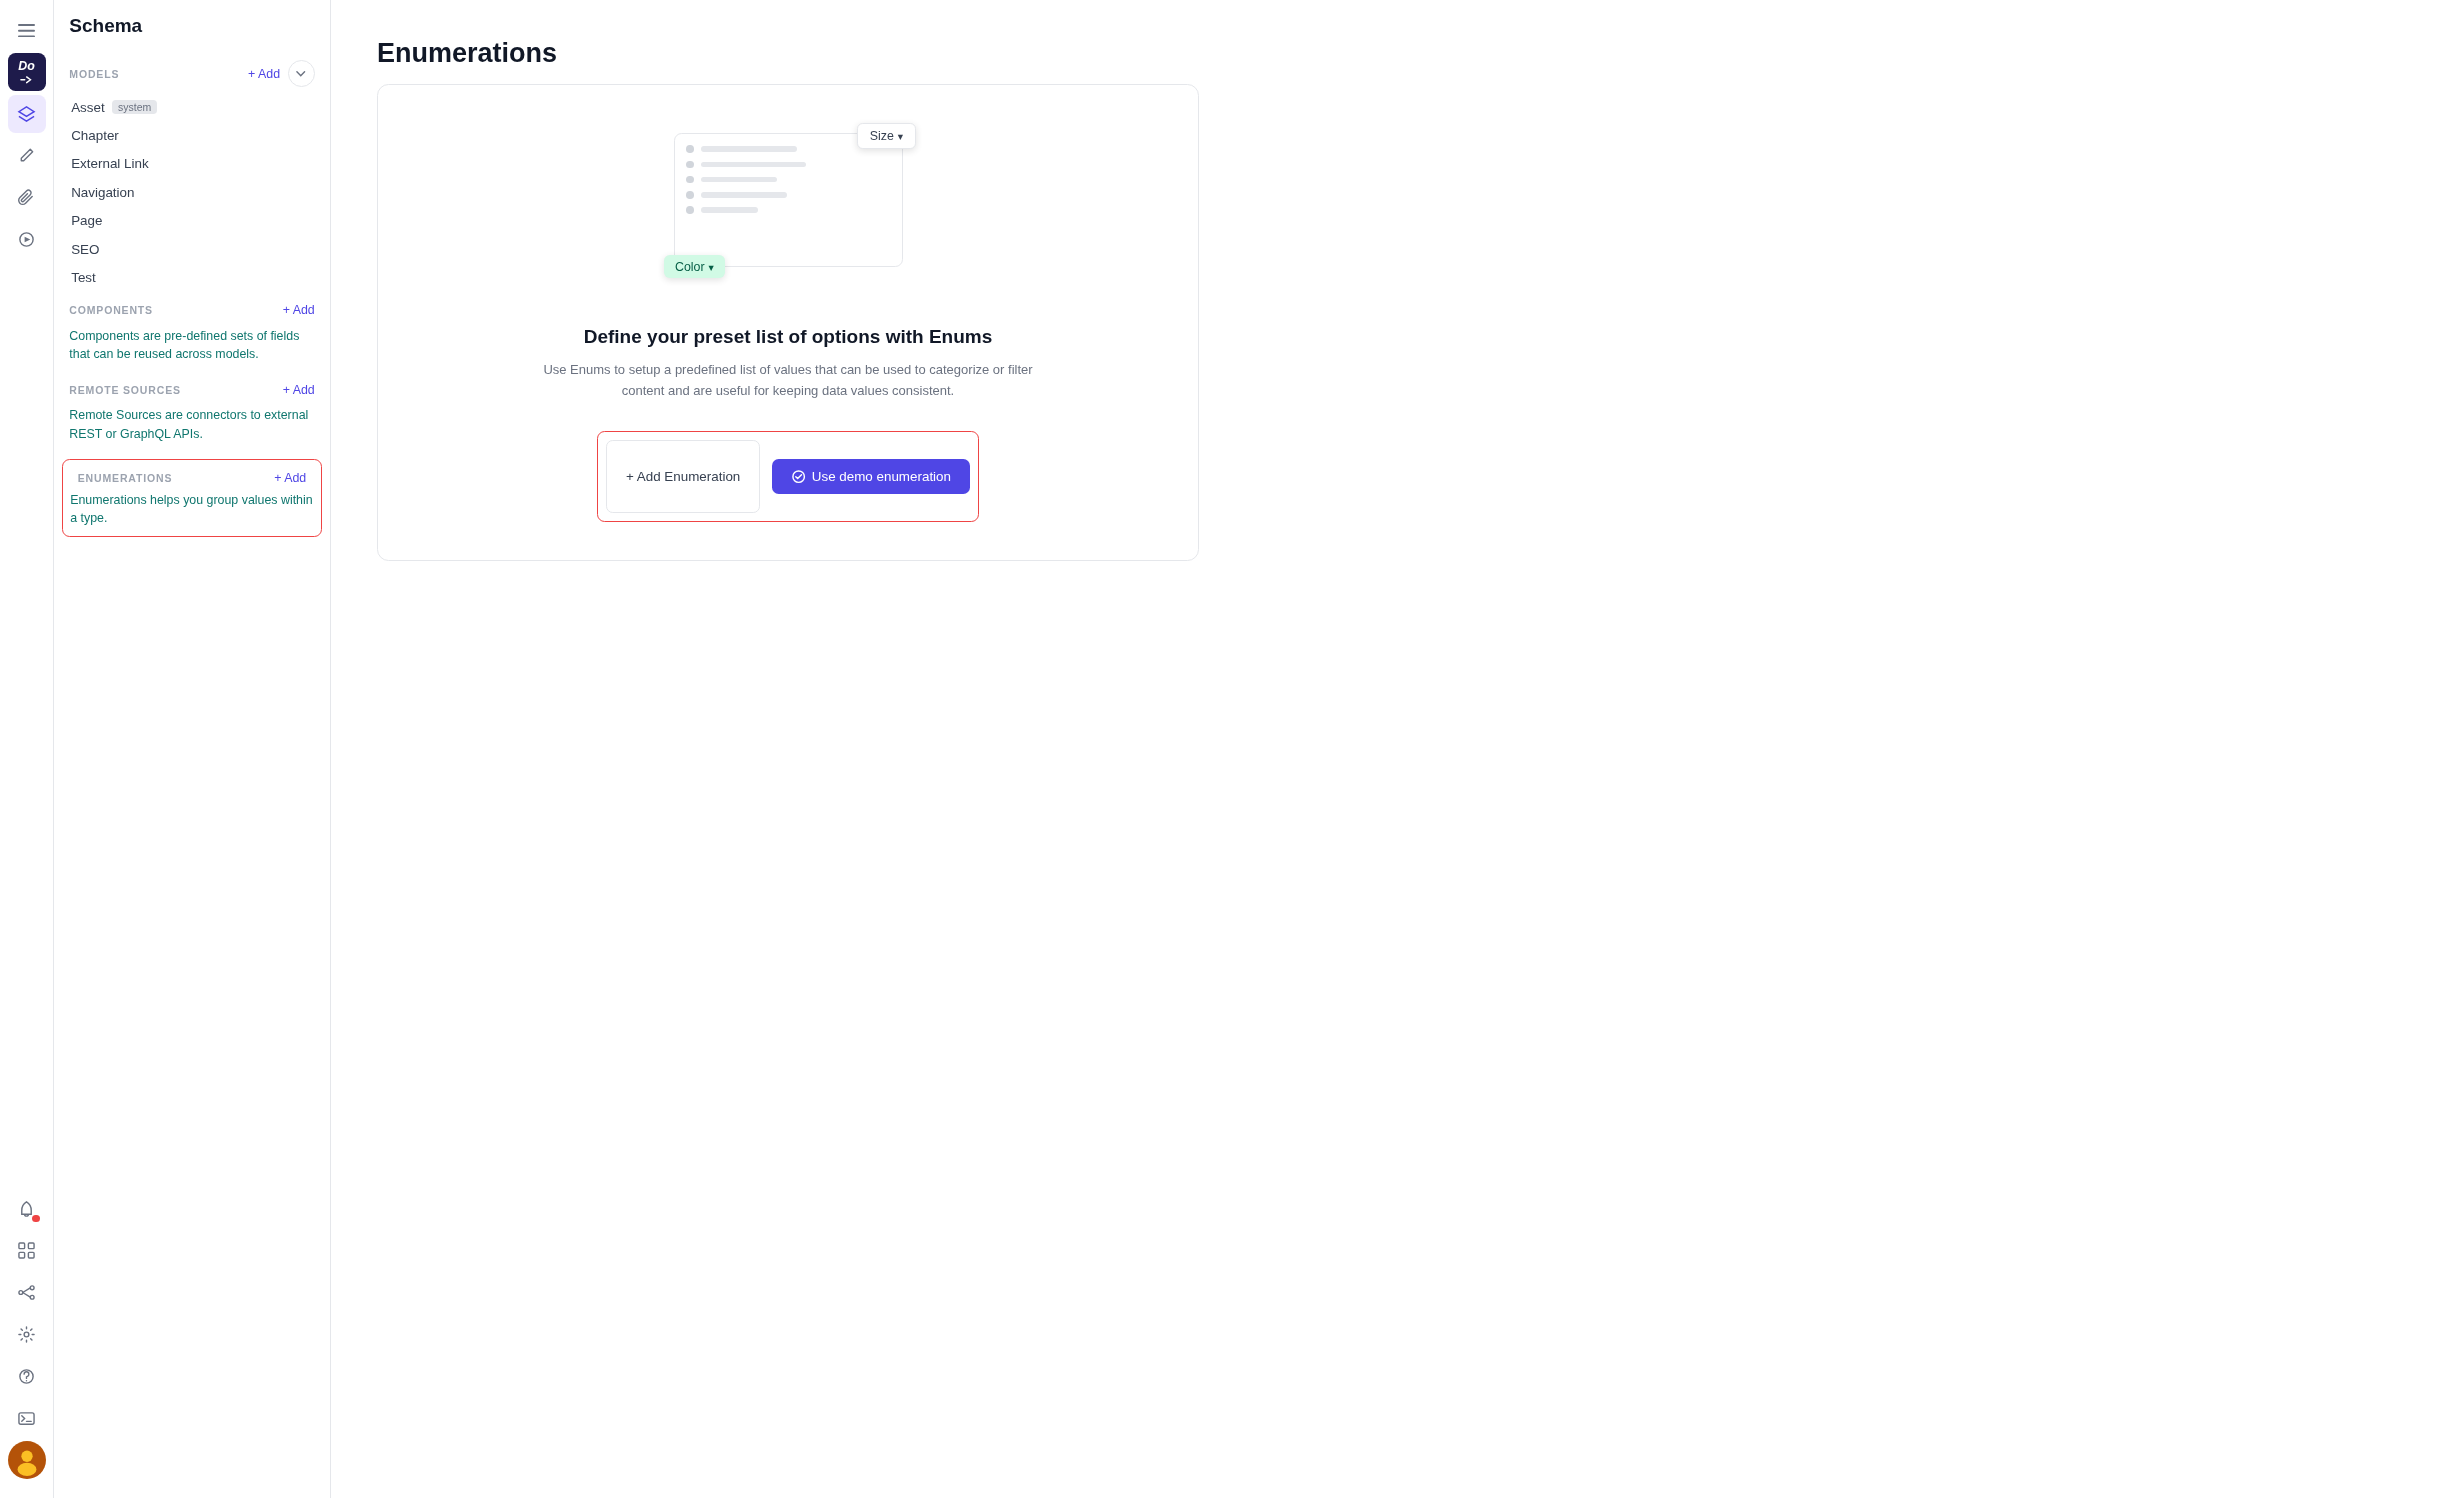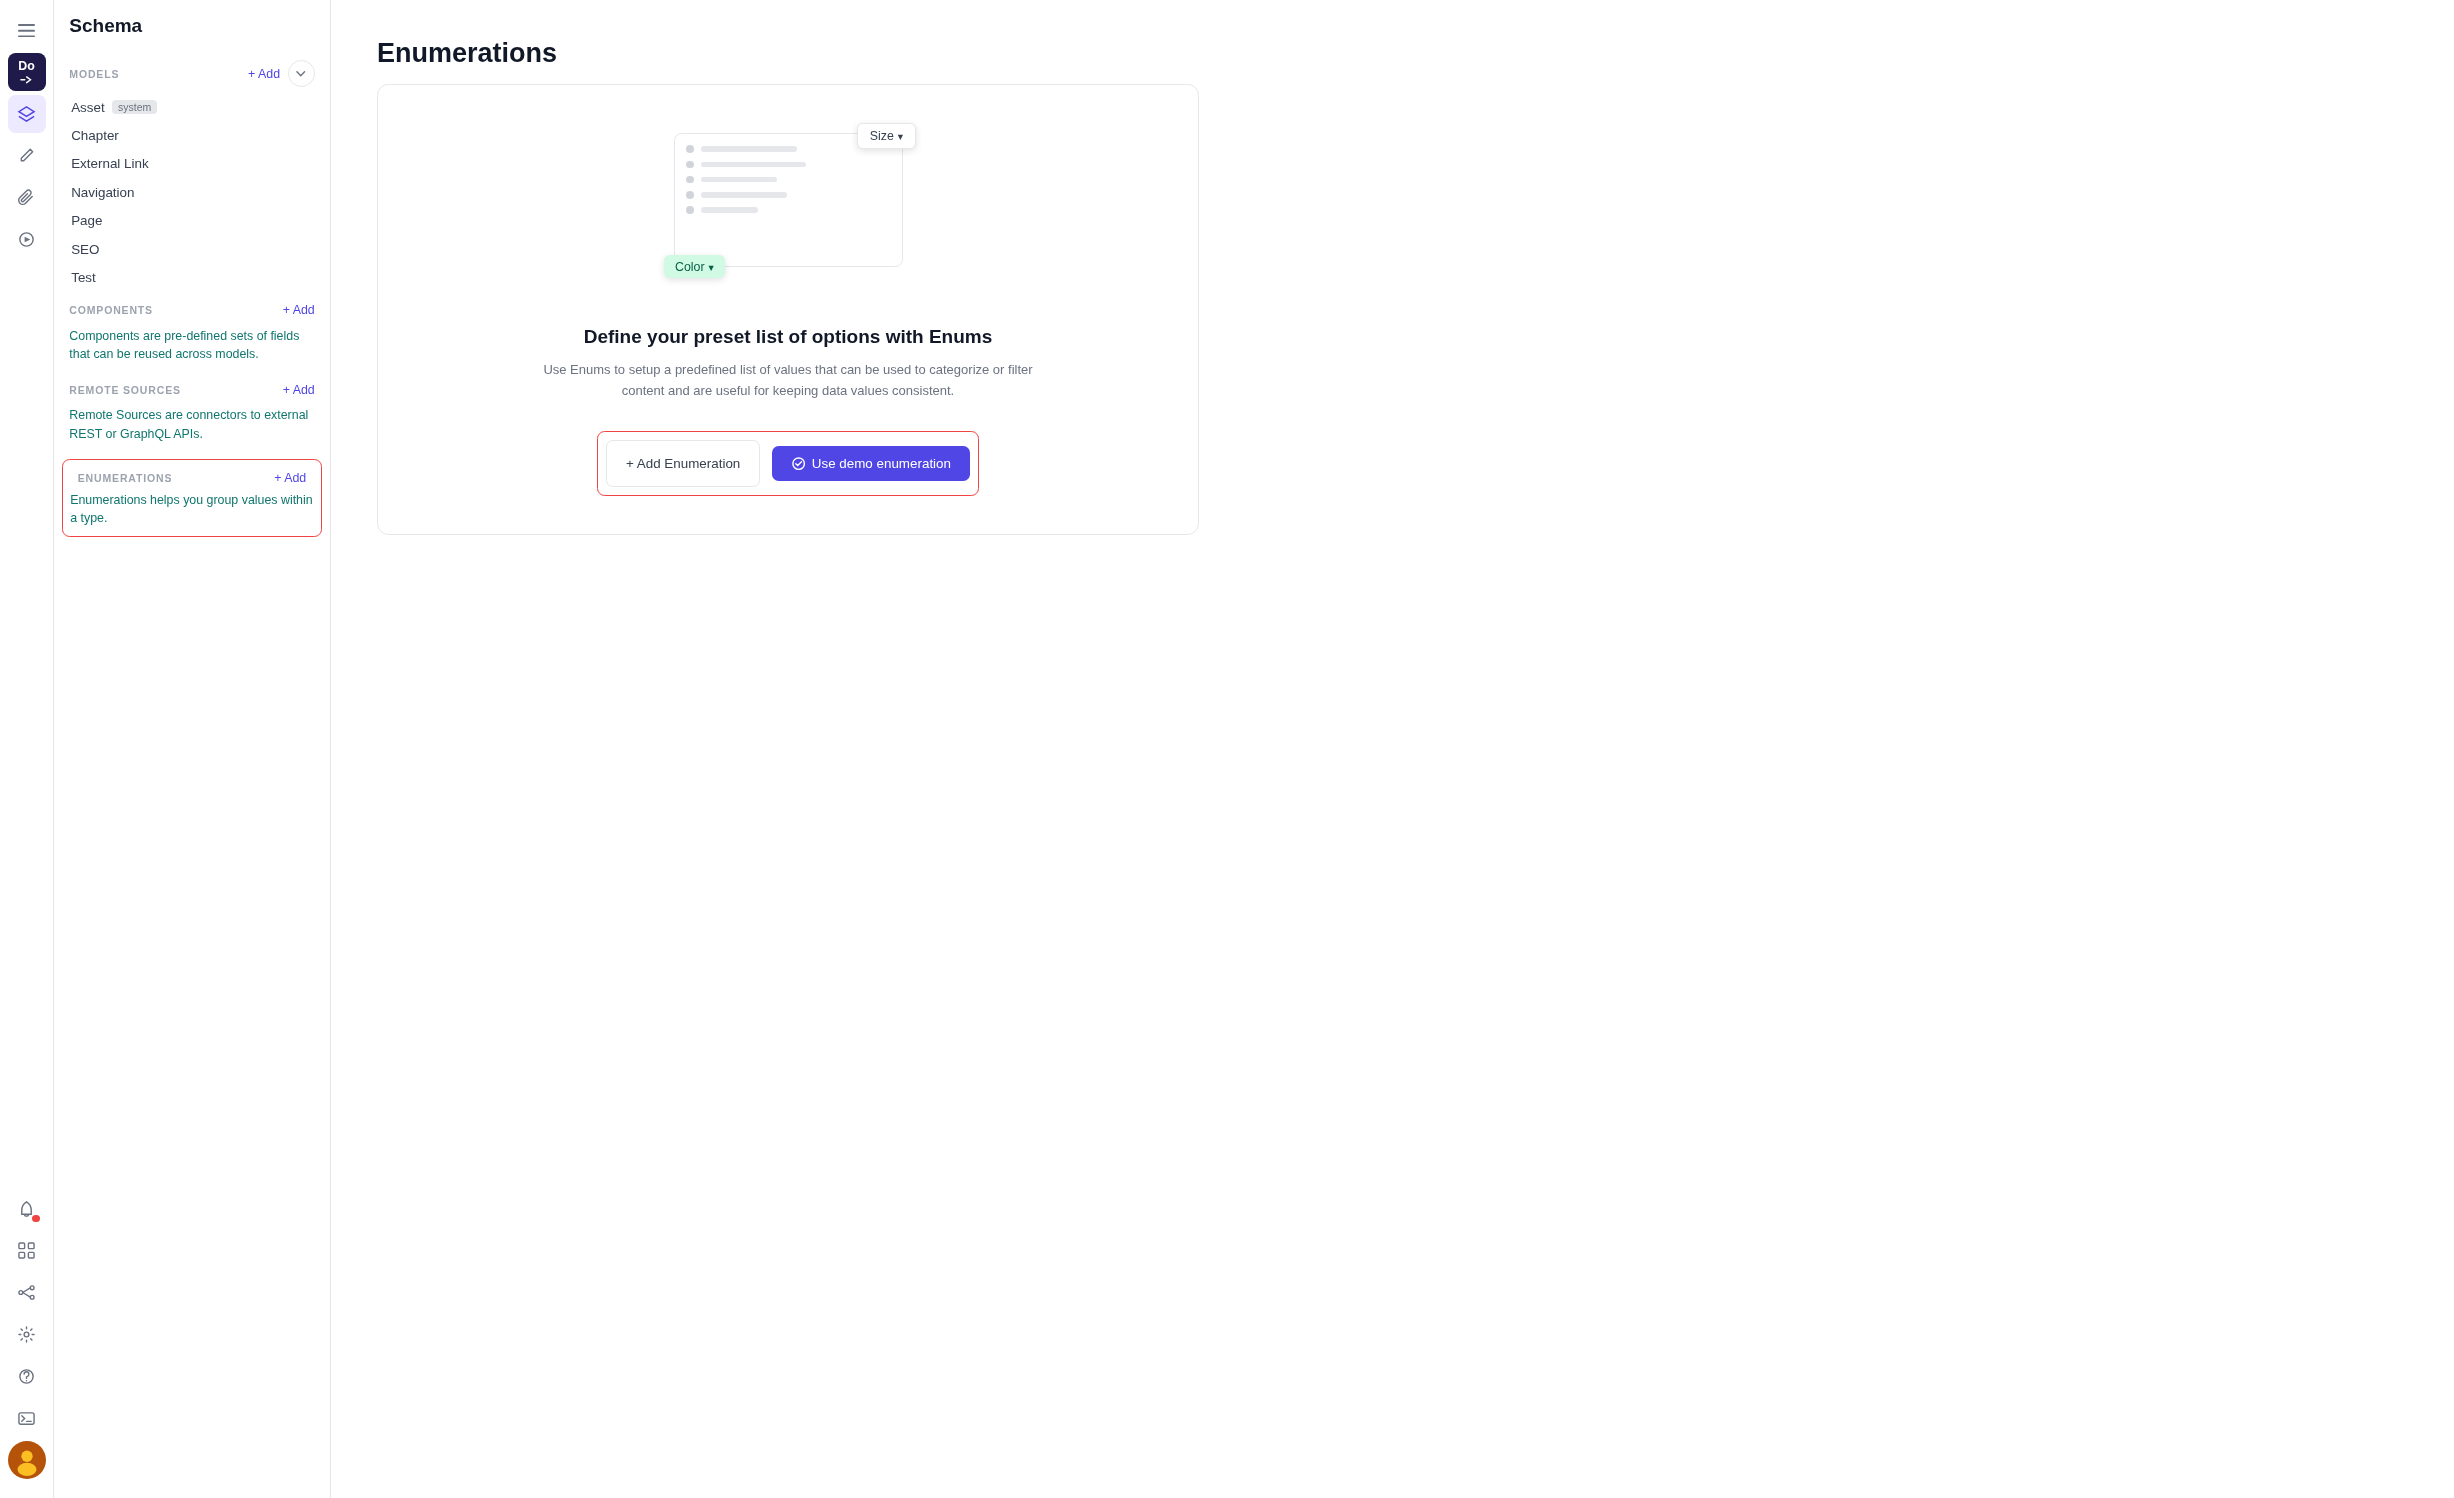--- a/index.html
+++ b/index.html
@@ -9,20 +9,21 @@
     .icon-rail {
       width: 54px;
       background: #fff;
       border-right: 1px solid #e5e7eb;
       display: flex;
       flex-direction: column;
       align-items: center;
       padding: 11.5px 0;
       gap: 13px;
       flex-shrink: 0;
+      font-style: italic;
     }
     .rail-top { display: flex; flex-direction: column; align-items: center; gap: 3.8px; flex: 1; }
     .rail-bottom { display: flex; flex-direction: column; align-items: center; gap: 3.8px; padding-bottom: 7.6px; }
     .rail-icon {
       width: 38px; height: 38px;
       display: flex; align-items: center; justify-content: center;
       border-radius: 7.6px;
       cursor: pointer;
       color: #6b7280;
       font-size: 17px;
@@ -185,21 +186,21 @@
       border: 1.9px solid #ef4444;
       border-radius: 7.6px;
       padding: 7.6px;
     }
     .btn-outline {
       border: 1px solid #e5e7eb;
       background: #fff;
       color: #374151;
       font-size: 13.4px;
       font-weight: 500;
-      padding: 15px 19px;
+      padding: 28px 19px;
       border-radius: 6.7px;
       cursor: pointer;
       display: flex; align-items: center; gap: 5.7px;
     }
     .btn-primary {
       background: #4f46e5;
       color: #fff;
       font-size: 13.4px;
       font-weight: 500;
       padding: 9.6px 19px;

